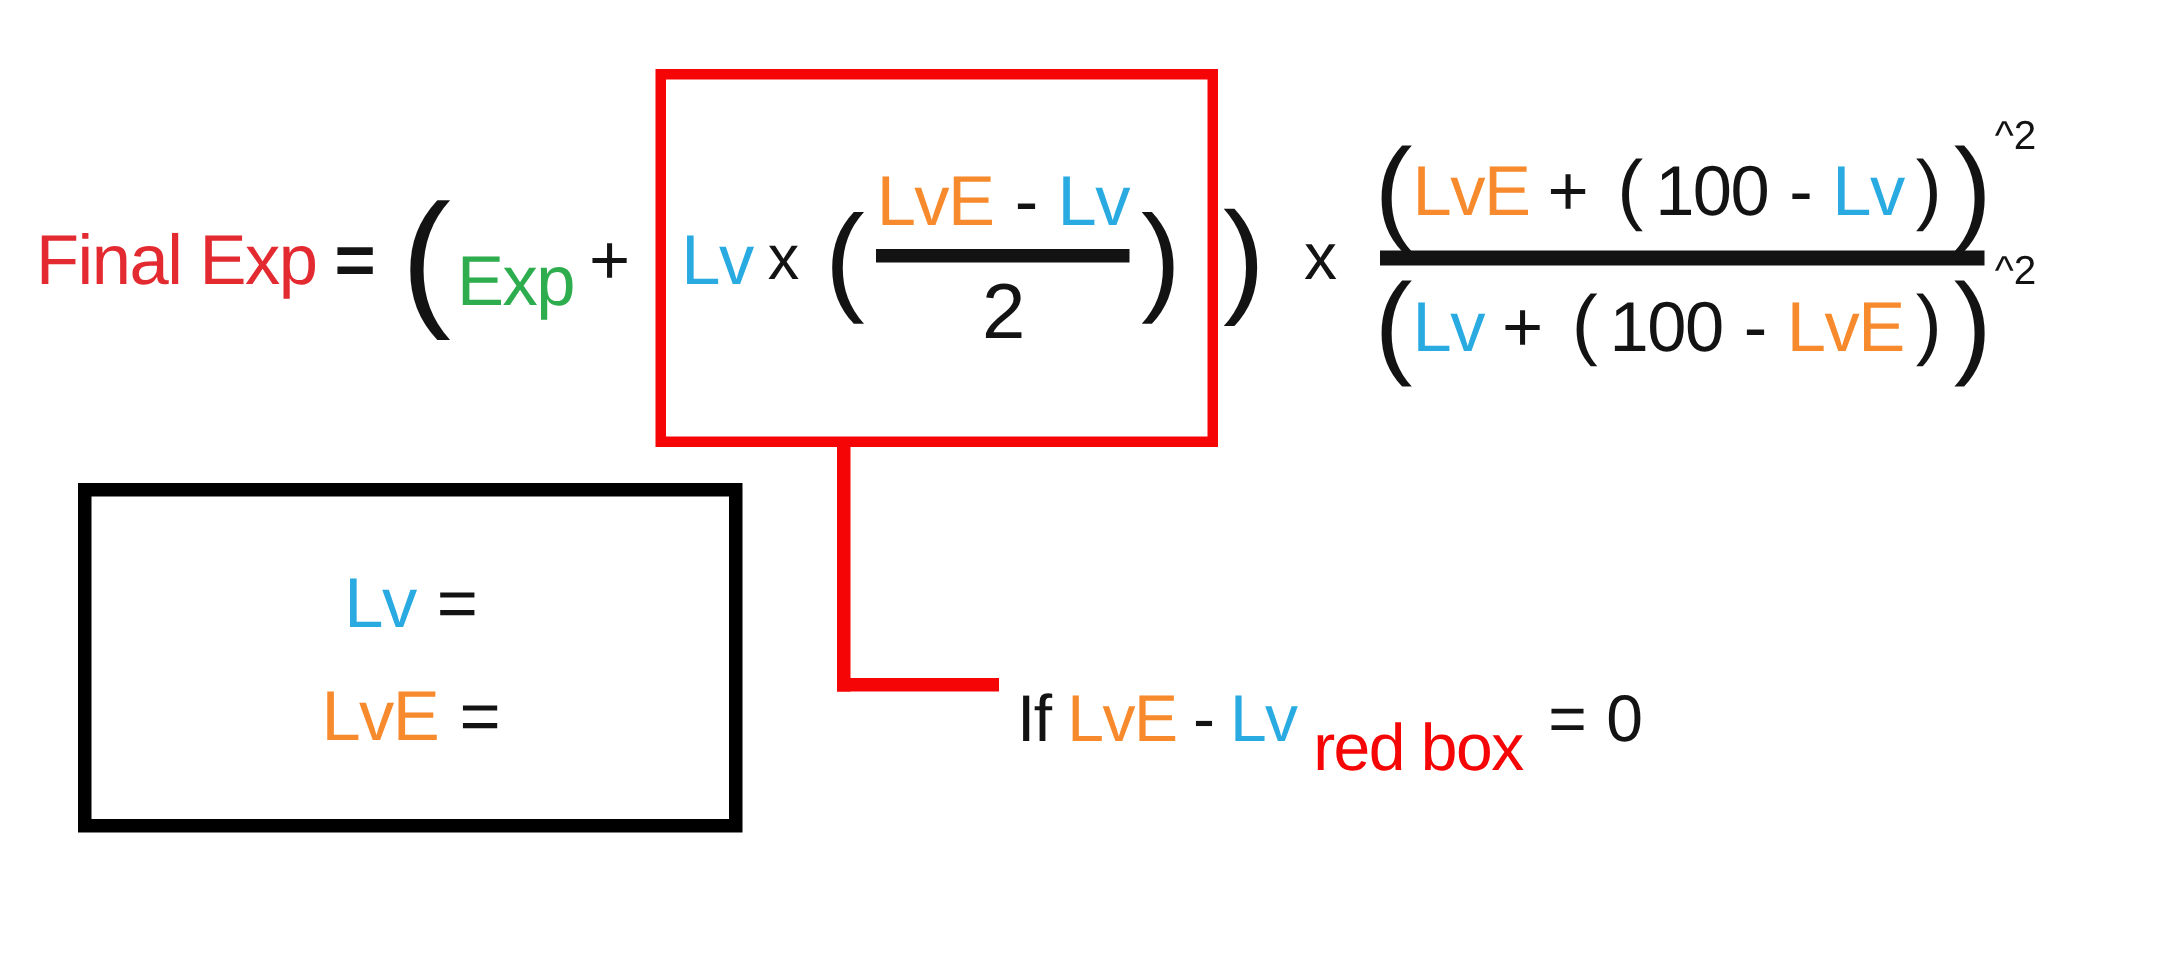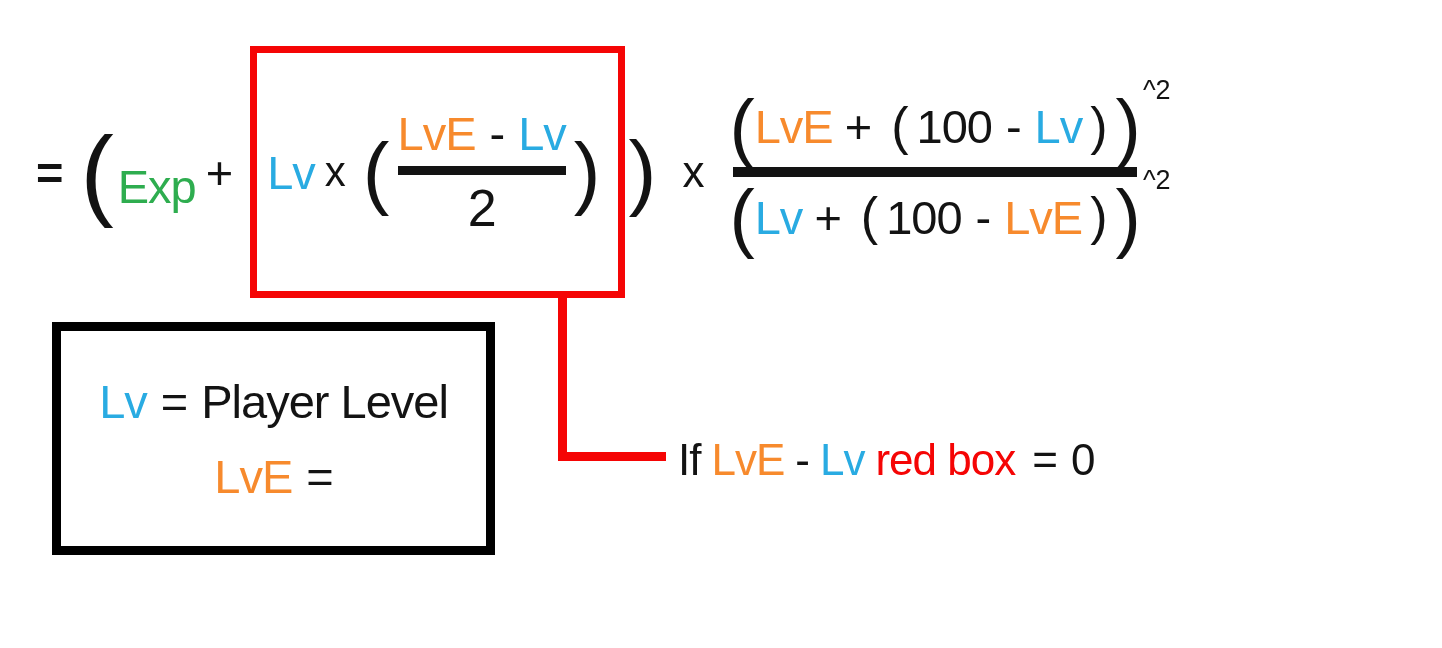--- a/index.html
+++ b/index.html
@@ -6,21 +6,21 @@
     --red_text:#E32A30; --red_box:#F50505; --green:#2EAD4F;
     --blue:#29ABE2; --orange:#F78A2D; --black:#131313;
   }
   *{margin:0;padding:0;box-sizing:border-box;}
   body{background:#ffffff;}
   .canvas{
     position:relative;width:1442px;height:648px;background:#ffffff;
     overflow:hidden;font-family:"Liberation Sans",sans-serif;color:var(--black);
   }
   .c-red{color:var(--red_text);}
-  .c-boxred{color:var(--red_box);}
+  .c-boxred{color:var(--red_box);margin-top:39px;}
   .c-green{color:var(--green);margin-top:28px;}
   .c-blue{color:var(--blue);}
   .c-orange{color:var(--orange);}
   .c-black{color:var(--black);}
 
   .eq{position:absolute;left:24px;top:28px;height:288px;width:1414px;
       display:flex;align-items:center;}
   .t{font-size:47px;line-height:1;letter-spacing:-1px;white-space:pre;}
   .eqsign{margin:0 12px;font-weight:bold;}
   .paren{line-height:.95;white-space:pre;}
@@ -59,20 +59,21 @@
   .ct{font-size:44px;line-height:1;letter-spacing:-1px;white-space:pre;
       margin-right:11px;}
   .sp{margin:0 14px 0 6px;}
 </style>
 </head>
 <body>
 
 <div class="canvas">
 
   <div class="eq">
+    <span class="t c-red">Final Exp</span>
     <span class="t c-black eqsign">=</span>
     <span class="paren lead c-black">(</span>
     <span class="t c-green">Exp</span>
     <span class="t c-black plus">+</span>
 
     <div class="redbox">
       <span class="t c-blue">Lv</span>
       <span class="t c-black times">x</span>
       <span class="paren mid c-black">(</span>
       <div class="frac">
@@ -119,21 +120,20 @@
     </div>
   </div>
 
   <div class="vline"></div>
   <div class="hline"></div>
 
   <div class="legend">
     <div class="lrow">
       <span class="t c-blue">Lv</span>
       <span class="t c-black">=</span>
-      <span class="t c-black">Player Level</span>
     </div>
     <div class="lrow">
       <span class="t c-orange">LvE</span>
       <span class="t c-black">=</span>
     </div>
   </div>
 
   <div class="cond">
     <span class="ct c-black">If</span>
     <span class="ct c-orange">LvE</span>

